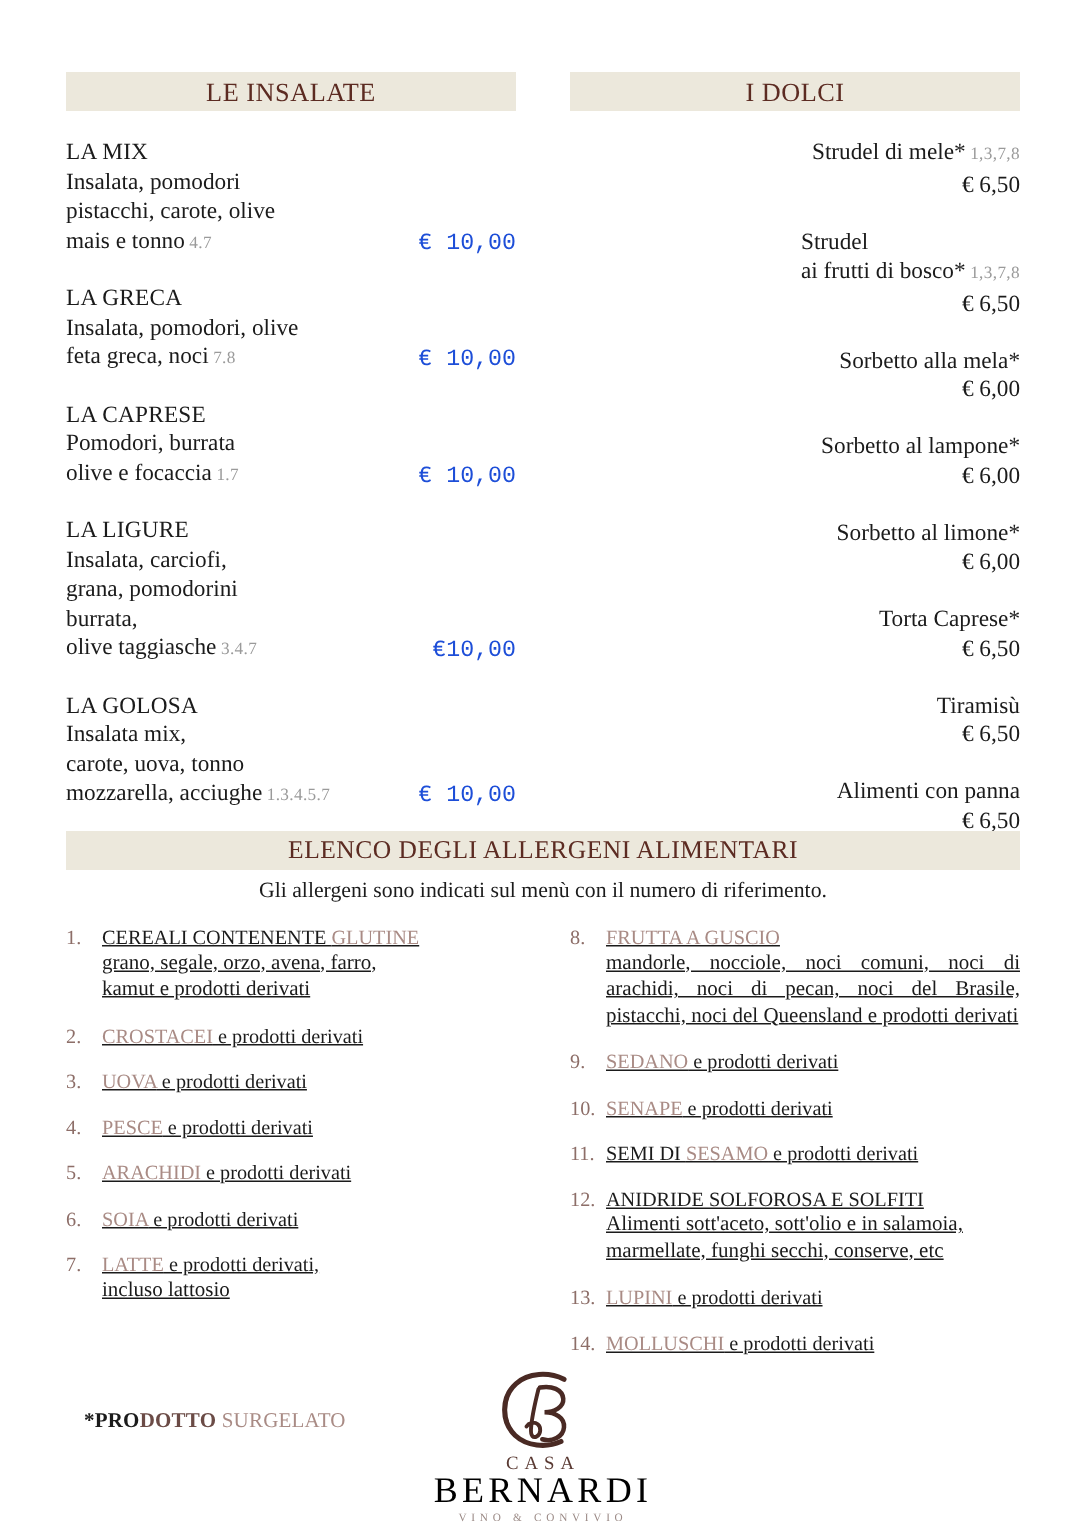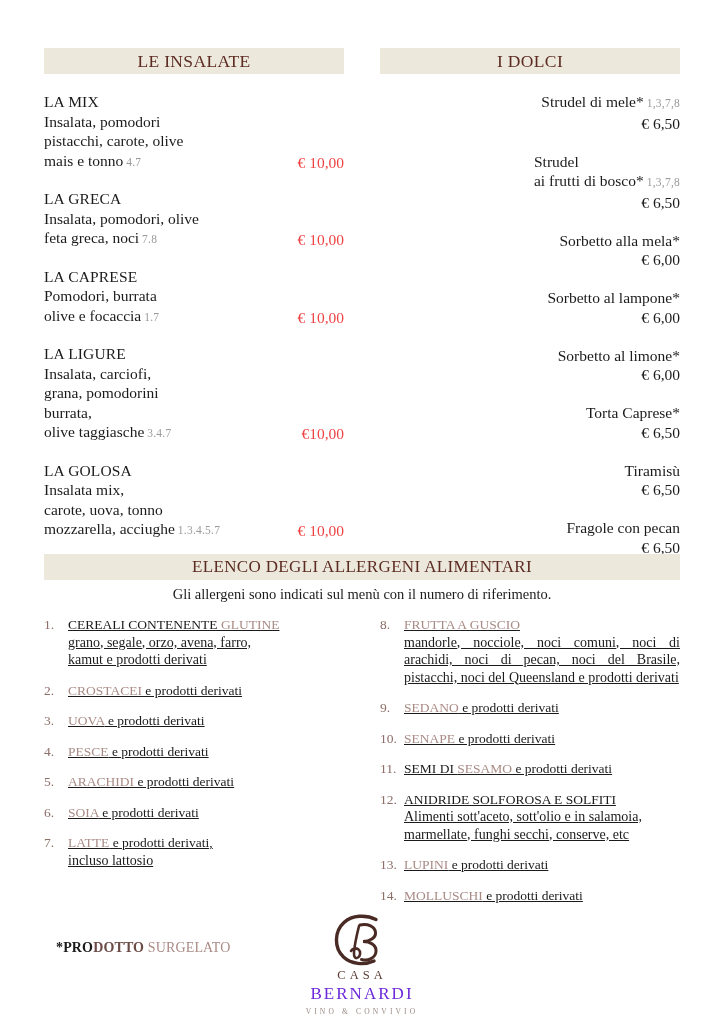--- a/index.html
+++ b/index.html
@@ -69,22 +69,23 @@
   .allerg {
     font-size: 11.5px;
     color: #9a9a9a;
     letter-spacing: 0.02em;
     padding-left: 3px;
   }
   .dish-price {
     position: absolute;
     font-size: 15.5px;
     line-height: 19.5px;
-    color: #ef4444;
+    color: #1d4ed8;
     white-space: nowrap;
+    font-family: Liberation Mono, monospace;
   }
 
   
   .col-salads .dish-price {
     right: 0;
     bottom: 0;
   }
 
   
   .col-sweets .sweet {
@@ -197,23 +198,23 @@
     margin: 0 auto;
     display: block;
   }
   .logo-casa {
     font-size: 12.5px;
     letter-spacing: 0.32em;
     color: #5a3a33;
     margin-top: -2px;
   }
   .logo-bernardi {
-    font-size: 17px;
+    font-size: 24px;
     letter-spacing: 0.12em;
-    color: #6d28d9;
+    color: #000000;
     line-height: 22px;
   }
   .logo-tag {
     font-size: 7.5px;
     letter-spacing: 0.42em;
     color: #9b8a86;
     margin-top: 2px;
   }
 </style>
 </head>
@@ -304,21 +305,21 @@
             <div class="sweet-price">€  6,50</div>
           </div>
           <div class="sweet">
             <div>
               <div class="sweet-name">Tiramisù</div>
             </div>
             <div class="sweet-price">€  6,50</div>
           </div>
           <div class="sweet">
             <div>
-              <div class="sweet-name">Fragole con pecan</div>
+              <div class="sweet-name">Alimenti con panna</div>
             </div>
             <div class="sweet-price">€  6,50</div>
           </div>
         </div>
     </div>
 
   </div>
 
   <div class="allergen-section">
     <div class="band allergen-band">ELENCO DEGLI ALLERGENI ALIMENTARI</div>

